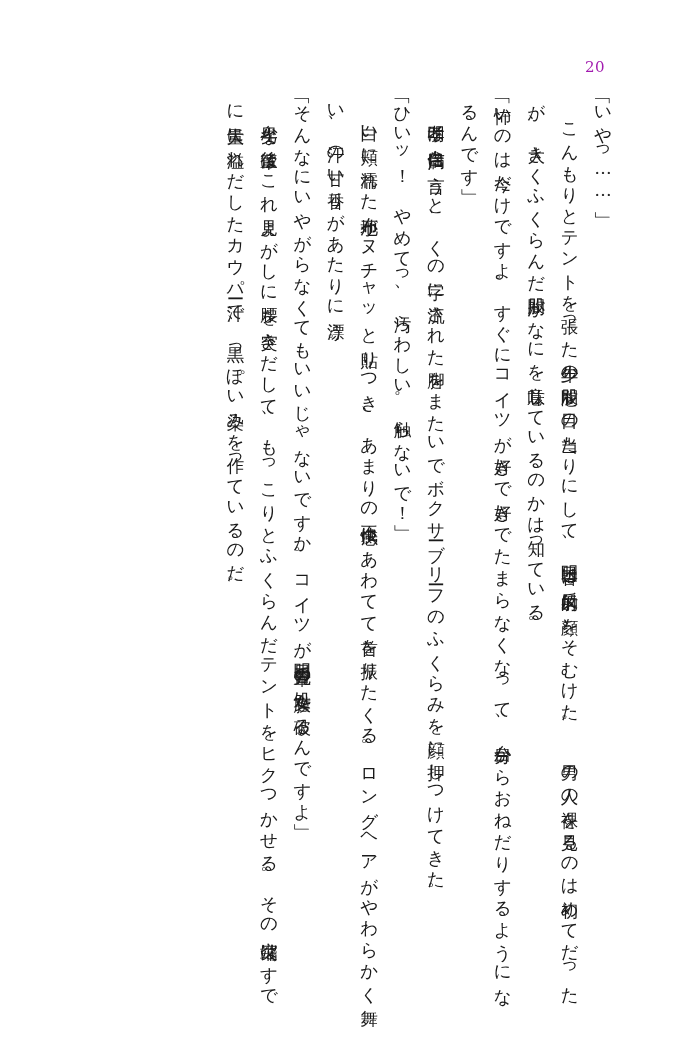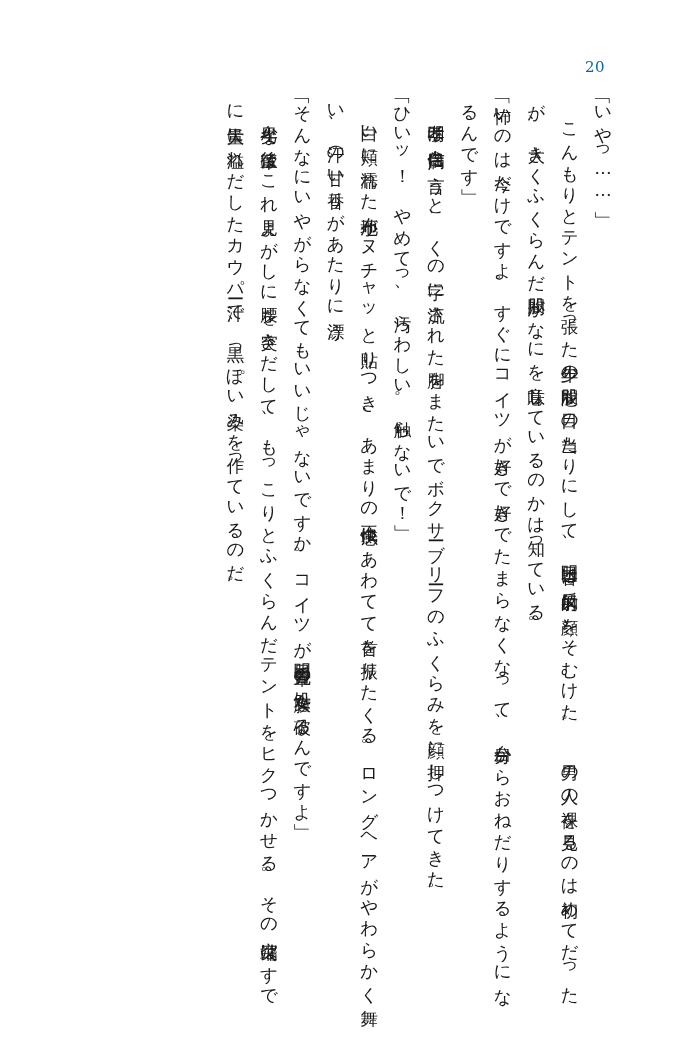--- a/index.html
+++ b/index.html
@@ -20,21 +20,21 @@
     height: 1050px;
     background: #ffffff;
     box-sizing: border-box;
   }
   .page-number {
     position: absolute;
     top: 58px;
     right: 92px;
     font-size: 15px;
     font-family: "DejaVu Serif", "Liberation Serif", serif;
-    color: #0369a1;
+    color: #a21caf;
     letter-spacing: 0.5px;
   }
   .text-body {
     position: absolute;
     top: 92px;
     right: 78px;
     left: 78px;
     height: 905px;
     writing-mode: vertical-rl;
     text-orientation: upright;

